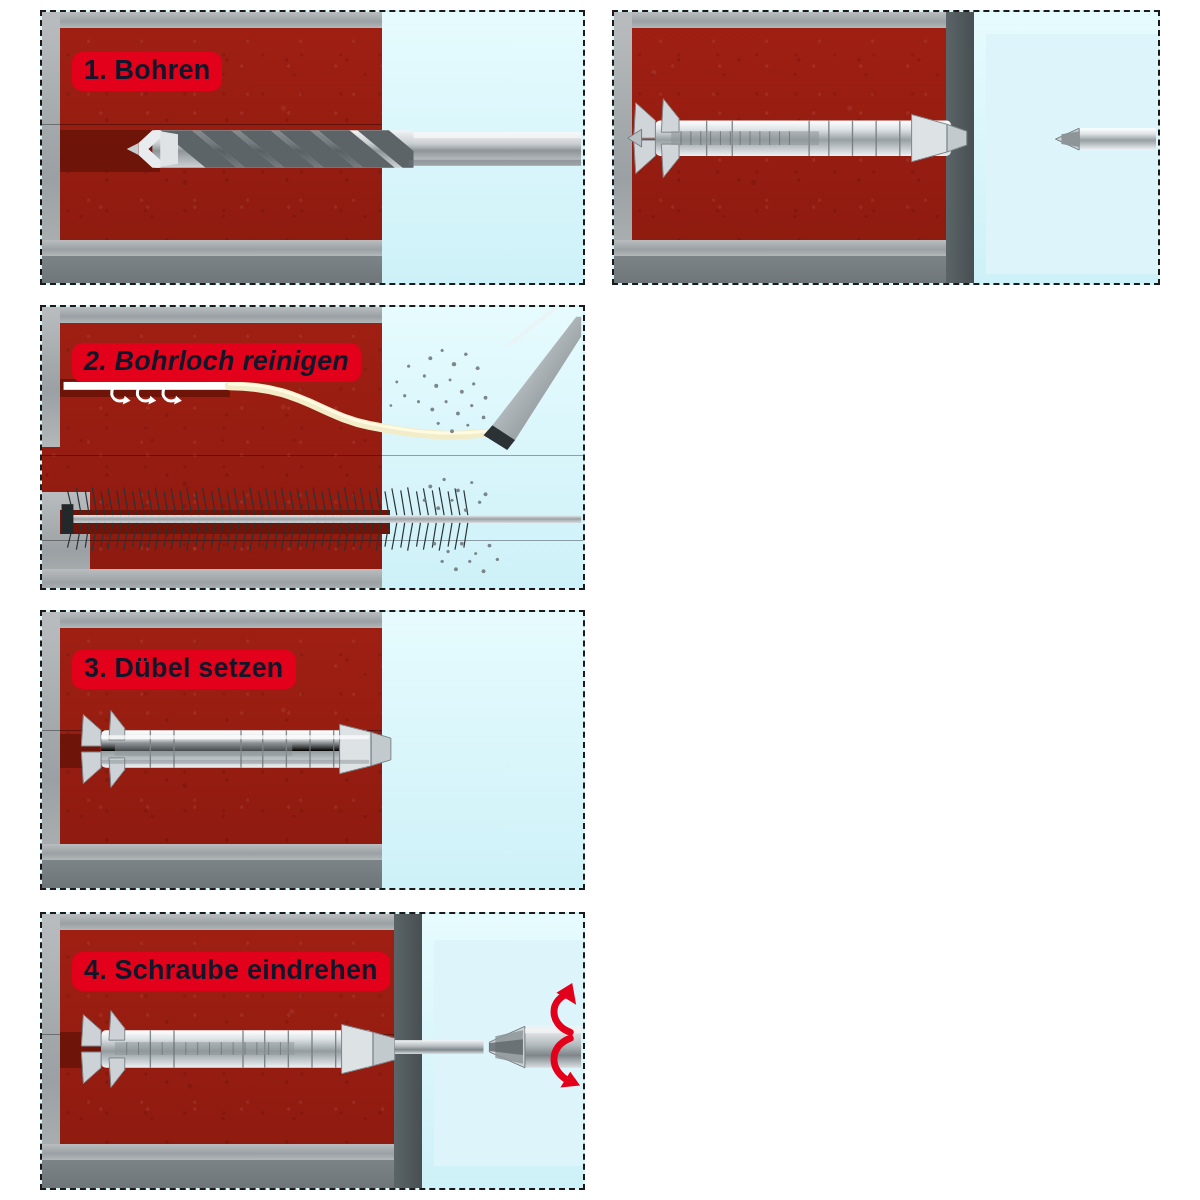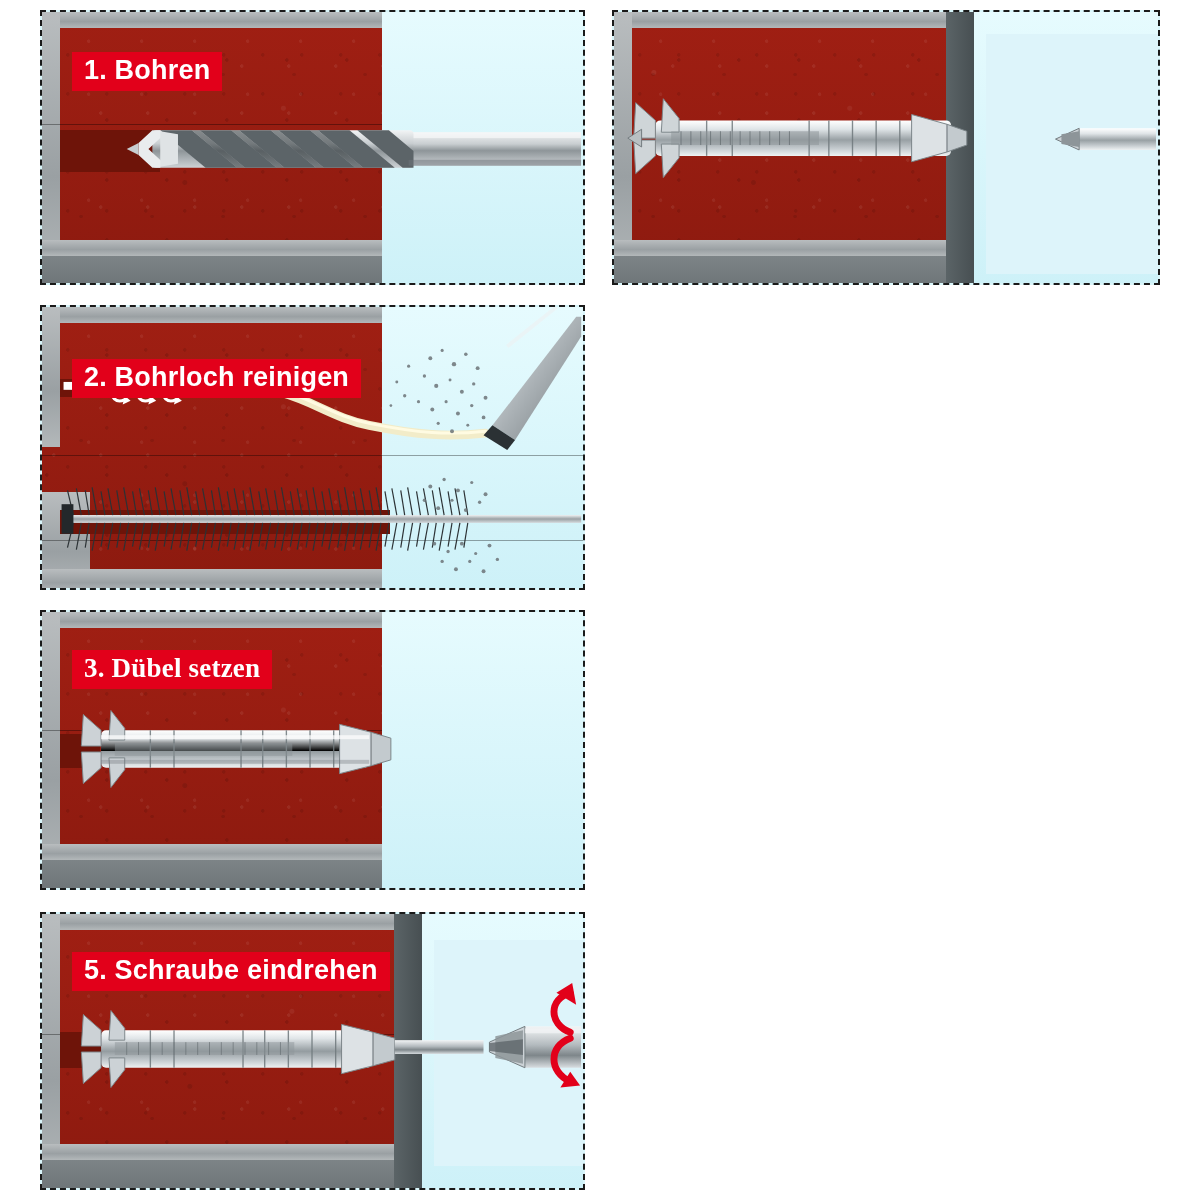--- a/index.html
+++ b/index.html
@@ -77,28 +77,29 @@
   .hole-line {
     position: absolute;
     background: rgba(0,0,0,0.35);
     height: 1px;
   }
 
   
   .label {
     position: absolute;
     background: #e2001a;
-    color: #ffffff;
+    color: #0f172a;
     font-weight: bold;
     letter-spacing: .2px;
     padding: 5px 12px 7px 12px;
     font-size: 27px;
     line-height: 1;
     white-space: nowrap;
     box-shadow: 0 0 0 0 rgba(0,0,0,0);
+    border-radius: 10px;
   }
 
   
   .art {
     position: absolute;
     left: 0; top: 0;
     width: 100%;
     height: 100%;
     pointer-events: none;
   }
@@ -444,21 +445,21 @@
           <circle cx="438" cy="250" r="1.6"></circle>
         <circle cx="452" cy="242" r="2"></circle>
           <circle cx="404" cy="258" r="1.7"></circle>
         <circle cx="418" cy="266" r="2"></circle>
           <circle cx="432" cy="258" r="1.6"></circle>
         <circle cx="446" cy="268" r="2"></circle>
           <circle cx="460" cy="256" r="1.7"></circle>
       </g>
     </svg>
 
-    <div class="label" style="left:30px; top:52px;">2. Bohrloch reinigen</div>
+    <div class="label" style="left:30px; top:36px;font-style:italic;">2. Bohrloch reinigen</div>
   </div>
 
   <div class="panel" style="left:40px; top:610px; width:545px; height:280px;">
     <div class="brick" style="left:0; top:0; width:340px; height:280px;"></div>
     <div class="air" style="left:340px; top:0; width:205px; height:280px;"></div>
 
     <div class="mortar" style="left:0; top:0; width:340px; height:16px;"></div>
     <div class="mortar" style="left:0; top:0; width:18px; height:280px;"></div>
     <div class="mortar" style="left:0; top:232px; width:340px; height:16px;"></div>
     <div class="mortar-dark" style="left:0; top:248px; width:340px; height:32px;"></div>
@@ -496,21 +497,21 @@
         <line x1="246" y1="120" x2="246" y2="158"></line>
         <line x1="270" y1="120" x2="270" y2="158"></line>
         <line x1="294" y1="120" x2="294" y2="158"></line>
       </g>
 
       <rect x="72" y="133" width="180" height="13" fill="#8e9599" opacity=".5"></rect>
       <rect x="58" y="125" width="272" height="4" fill="#ffffff" opacity=".7"></rect>
       <rect x="58" y="150" width="272" height="4" fill="#6d7479" opacity=".35"></rect>
     </svg>
 
-    <div class="label" style="left:30px; top:38px;font-family:Liberation Serif, serif;">3. Dübel setzen</div>
+    <div class="label" style="left:30px; top:38px;">3. Dübel setzen</div>
   </div>
 
   <div class="panel" style="left:40px; top:912px; width:545px; height:278px;">
     <div class="brick" style="left:0; top:0; width:352px; height:278px;"></div>
     <div class="plaster" style="left:352px; top:0; width:28px; height:278px;"></div>
     <div class="air" style="left:380px; top:0; width:165px; height:278px;"></div>
     <div class="air" style="left:392px; top:26px; width:153px; height:226px; background:#ddf4fa;"></div>
 
     <div class="mortar" style="left:0; top:0; width:352px; height:16px;"></div>
     <div class="mortar" style="left:0; top:0; width:18px; height:278px;"></div>
@@ -584,16 +585,16 @@
       </g>
 
       <g fill="none" stroke="#e2001a" stroke-width="7" stroke-linecap="round">
         <path d="M534 80 C 512 86, 512 112, 534 120"></path>
         <path d="M534 126 C 512 134, 512 160, 534 170"></path>
       </g>
       <polygon points="536,70 520,80 540,92" fill="#e2001a"></polygon>
       <polygon points="534,160 524,176 544,174" fill="#e2001a"></polygon>
     </svg>
 
-    <div class="label" style="left:30px; top:38px;">5. Schraube eindrehen</div>
+    <div class="label" style="left:30px; top:38px;">4. Schraube eindrehen</div>
   </div>
 
 </div>
 
 </body></html>

